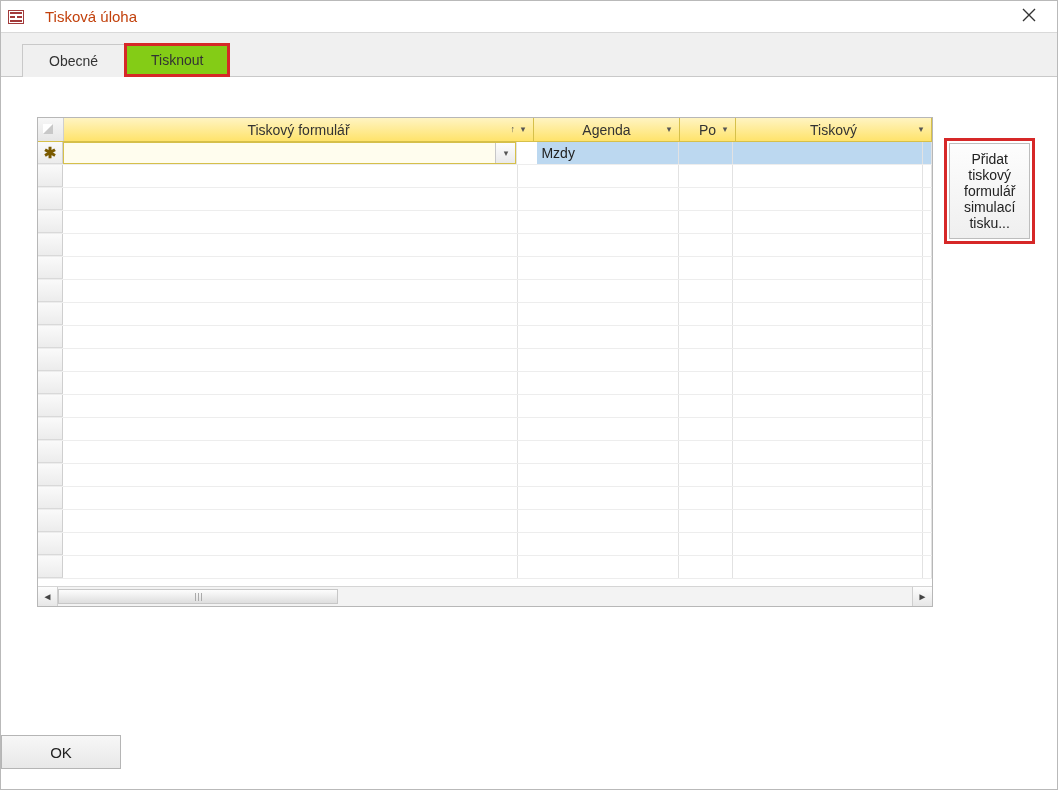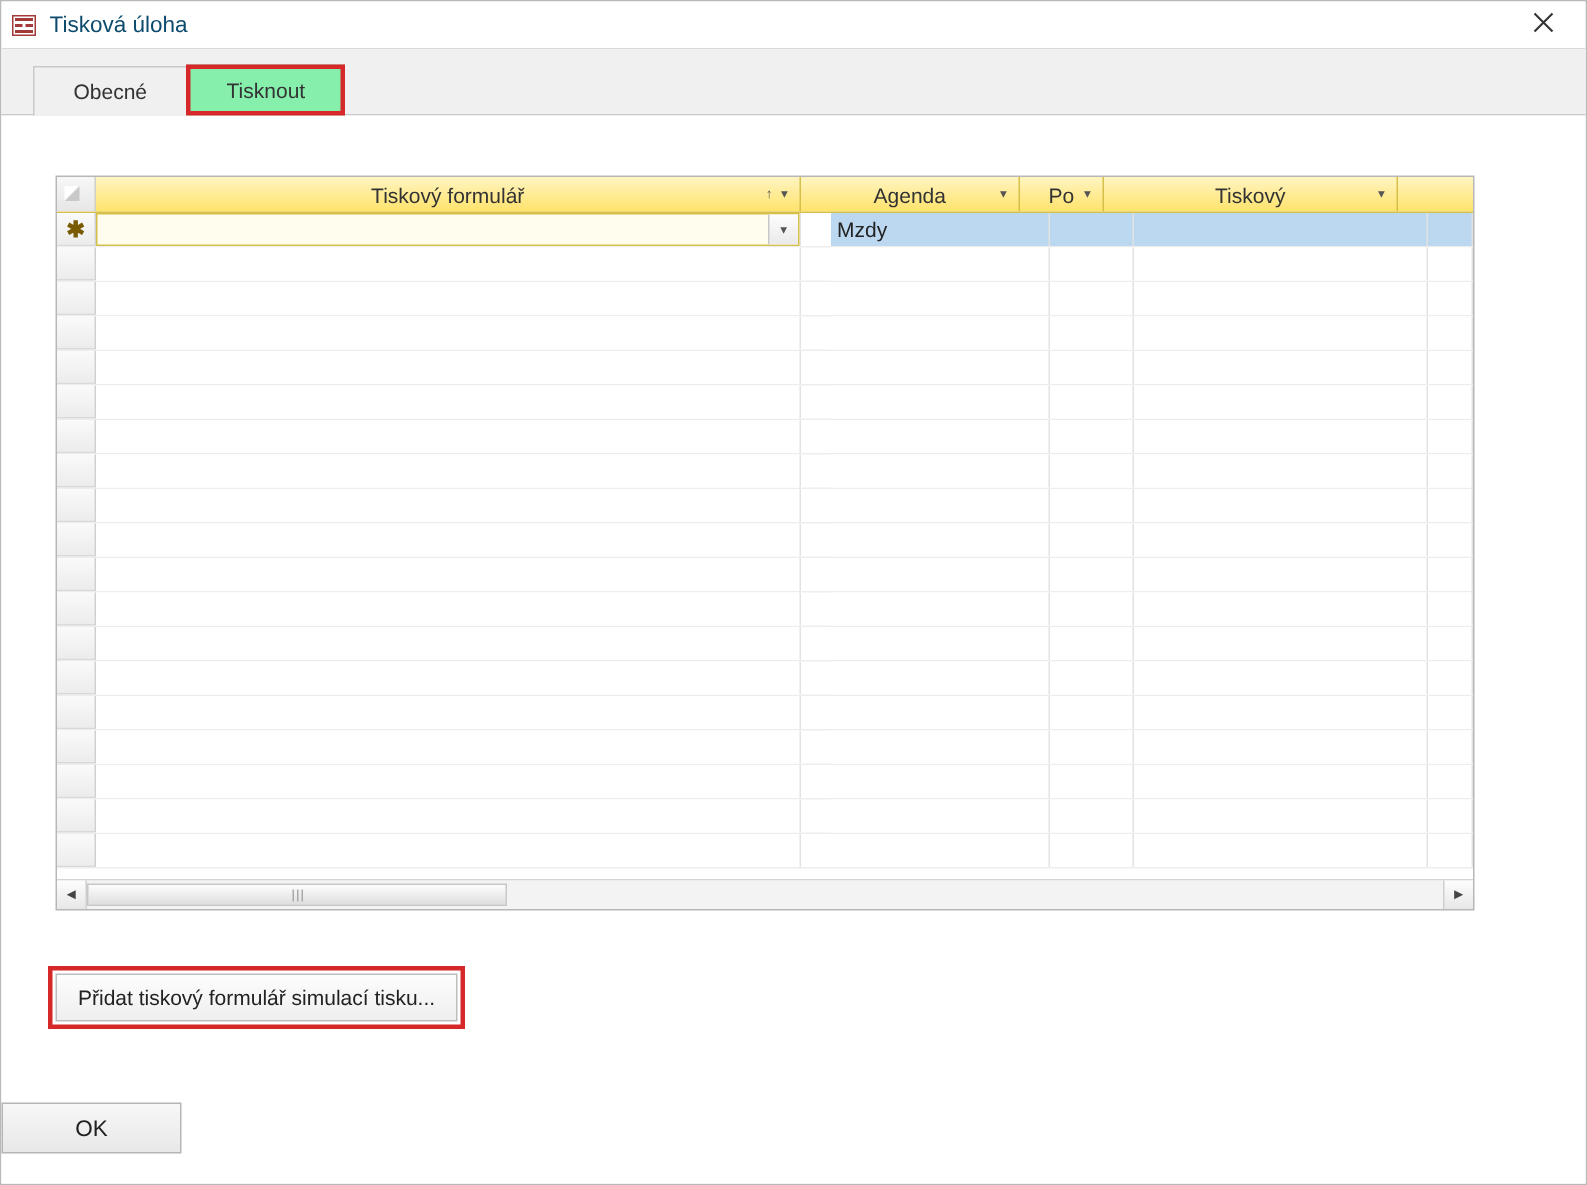--- a/index.html
+++ b/index.html
@@ -37,21 +37,22 @@
   .titlebar .app-icon .iconbox {
     width: 16px; height: 14px; border: 1px solid #a23a3a;
     background: #fff; position: absolute; top: 2px; left: 1px;
   }
   .titlebar .app-icon .iconbar {
     position: absolute; background: #a23a3a;
   }
   .titlebar .title {
     flex: 1;
     font-size: 15px;
-    color: #0c4a6e;
+    color: #c2410c;
+    margin-left: 12px;
   }
   .titlebar .close {
     width: 44px; height: 30px;
     display: flex; align-items: center; justify-content: center;
     font-size: 18px; color: #333;
     cursor: pointer;
   }
 
   .body-area {
     flex: 1;
@@ -76,35 +77,35 @@
     border-bottom: none;
     background: #f0f0f0;
     font-size: 14px;
     color: #333;
     margin-left: -1px;
     cursor: pointer;
     position: relative;
     top: 1px;
   }
   .tab.active {
-    background: #86efac;
+    background: #84cc16;
     border-bottom: 1px solid #fff;
     z-index: 2;
   }
   .tab.highlight-red {
     outline: 3px solid #d62828;
     outline-offset: -3px;
   }
 
   .tabpanel {
     flex: 1;
     background: #fff;
     padding: 40px 28px 20px 36px;
     display: flex;
-    flex-direction: column;
+    flex-direction: row;
     gap: 16px;
   }
 
   .grid-wrap {
     width: 946px;
     height: 490px;
     border: 1px solid #b7b7b7;
     background: #fff;
     position: relative;
   }

